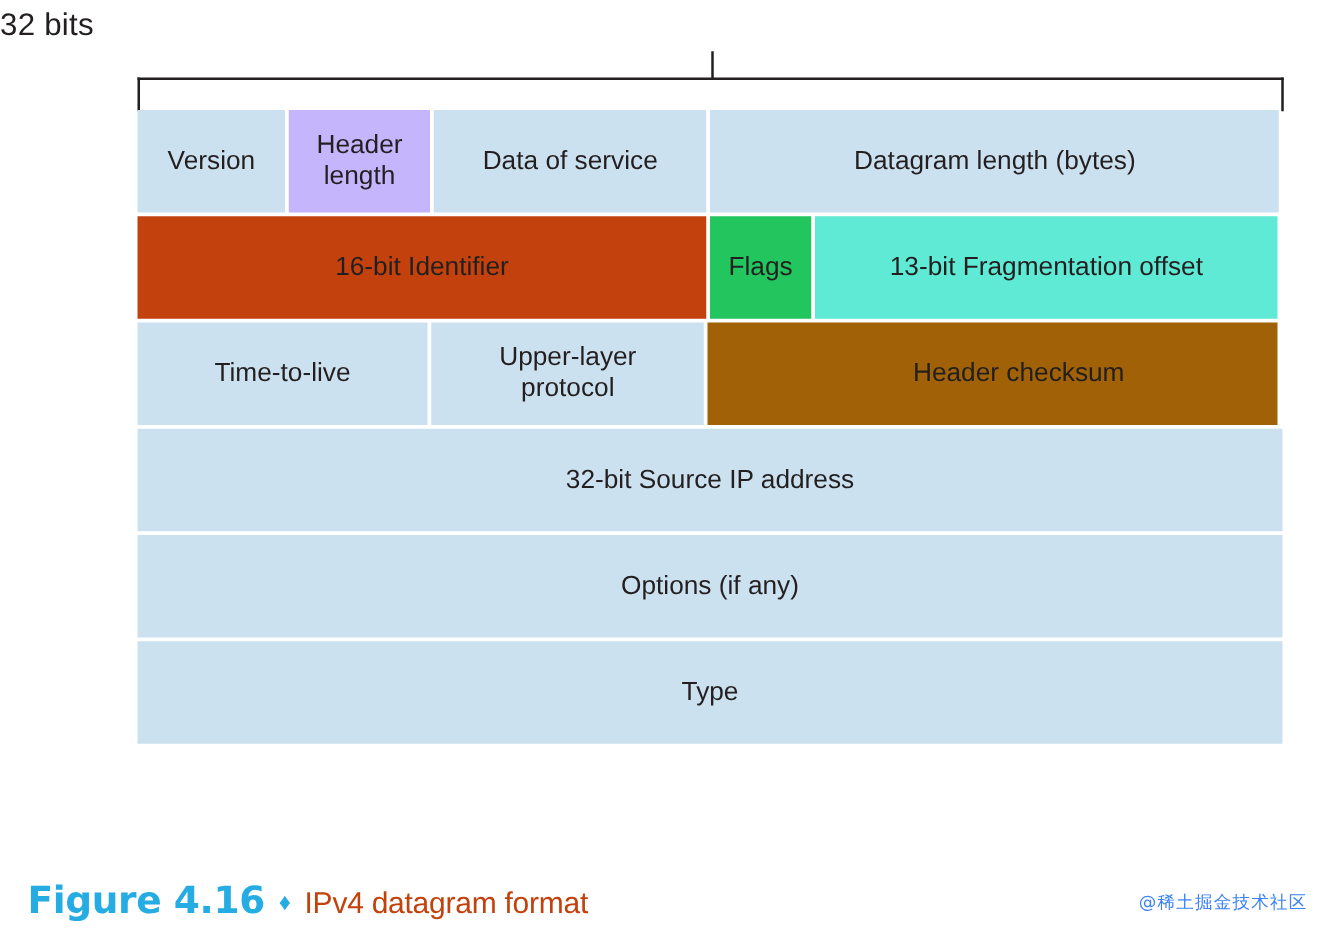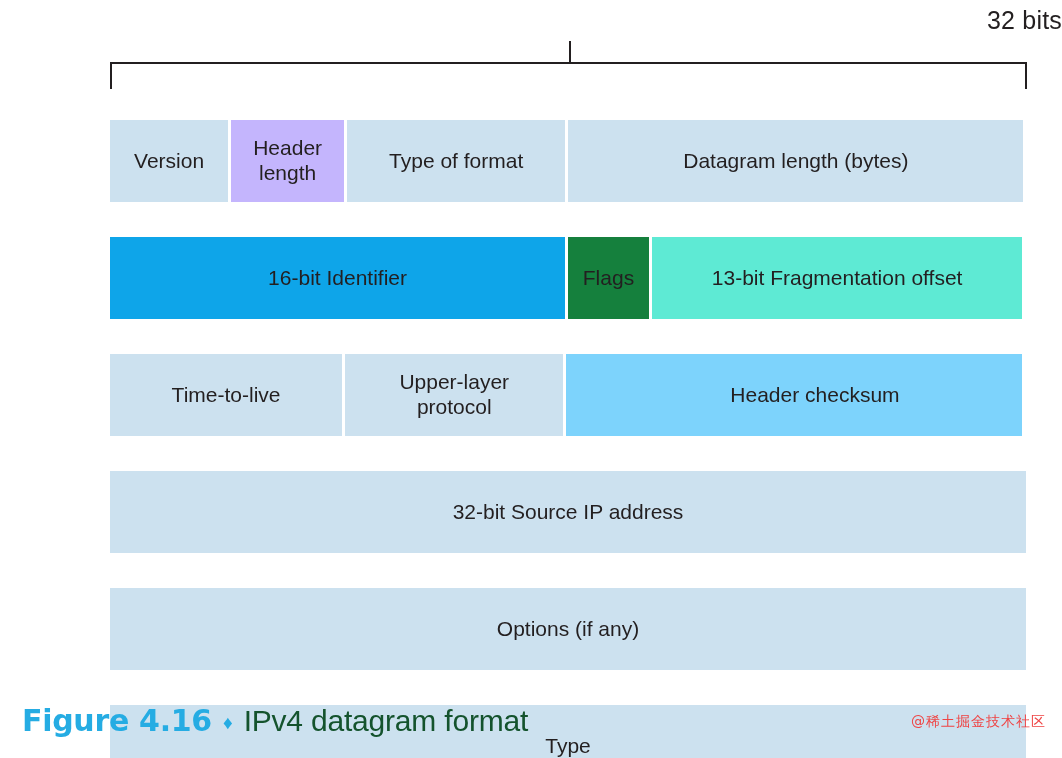--- a/index.html
+++ b/index.html
@@ -22,21 +22,21 @@
     width: 1062px;
     height: 758px;
   }
 
   
   .bits-label {
     position: absolute;
     left: 0;
     top: 6px;
     width: 1062px;
-    text-align: right;
+    text-align: left;
     font-size: 25px;
     color: #231f20;
     letter-spacing: 0.2px;
   }
   .bits-label span { display: inline-block; }
 
   .caliper-tick {
     position: absolute;
     left: 569px;
     top: 41px;
@@ -63,21 +63,20 @@
     top: 88px;
     width: 918px;
     display: flex;
     flex-direction: column;
     gap: 3px;
   }
   .dg-row {
     display: flex;
     gap: 3px;
     height: 82px;
-    margin-top: 32px;
   }
   .dg-cell {
     background: #cce1ef;
     display: flex;
     align-items: center;
     justify-content: center;
     text-align: center;
     font-size: 21px;
     line-height: 1.18;
     color: #231f20;
@@ -104,31 +103,31 @@
     color: #25ace3;
     letter-spacing: -0.3px;
   }
   .cap-diamond {
     font-size: 19px;
     color: #25ace3;
     position: relative;
     top: -2px;
   }
   .cap-title {
-    font-size: 30px;
-    color: #14532d;
+    font-size: 24px;
+    color: #c2410c;
     letter-spacing: -0.2px;
   }
 
   .watermark {
     position: absolute;
     right: 16px;
     top: 713px;
     font-size: 14px;
-    color: #ef4444;
+    color: #3b82f6;
     letter-spacing: 1px;
     font-family: "DejaVu Sans", sans-serif;
   }
 </style>
 </head>
 <body>
 
 <div id="figure-root">
 
   <div class="bits-label">
@@ -136,33 +135,33 @@
   </div>
 
   <div class="caliper-tick"></div>
   <div class="caliper"></div>
 
   <div class="datagram" id="datagram">
       <div class="dg-row">
         <div class="dg-cell" style="flex: 0 0 calc(13.1% - 2px); background: rgb(204, 225, 239);">Version</div>
         <div class="dg-cell" style="flex: 0 0 calc(12.5% - 2px); background: #c4b5fd;">Header
 length</div>
-        <div class="dg-cell" style="flex: 0 0 calc(24% - 2px); background: rgb(204, 225, 239);">Type of format</div>
+        <div class="dg-cell" style="flex: 0 0 calc(24% - 2px); background: rgb(204, 225, 239);">Data of service</div>
         <div class="dg-cell" style="flex: 0 0 calc(49.8% - 2px); background: rgb(204, 225, 239);">Datagram length (bytes)</div>
       </div>
       <div class="dg-row">
-        <div class="dg-cell" style="flex: 0 0 calc(49.8% - 2px); background: #0ea5e9;">16-bit Identifier</div>
-        <div class="dg-cell" style="flex: 0 0 calc(9% - 2px); background: #15803d;">Flags</div>
+        <div class="dg-cell" style="flex: 0 0 calc(49.8% - 2px); background: #c2410c;">16-bit Identifier</div>
+        <div class="dg-cell" style="flex: 0 0 calc(9% - 2px); background: #22c55e;">Flags</div>
         <div class="dg-cell" style="flex: 0 0 calc(40.6% - 2px); background: #5eead4;">13-bit Fragmentation offset</div>
       </div>
       <div class="dg-row">
         <div class="dg-cell" style="flex: 0 0 calc(25.5% - 2px); background: rgb(204, 225, 239);">Time-to-live</div>
         <div class="dg-cell" style="flex: 0 0 calc(24% - 2px); background: rgb(204, 225, 239);">Upper-layer
 protocol</div>
-        <div class="dg-cell" style="flex: 0 0 calc(49.8% - 2px); background: #7dd3fc; padding-left: 48px;">Header checksum</div>
+        <div class="dg-cell" style="flex: 0 0 calc(49.8% - 2px); background: #a16207; padding-left: 48px;">Header checksum</div>
       </div>
       <div class="dg-row">
         <div class="dg-cell" style="flex: 0 0 calc(100% - 2px); background: rgb(204, 225, 239);">32-bit Source IP address</div>
       </div>
       <div class="dg-row">
         <div class="dg-cell" style="flex: 0 0 calc(100% - 2px); background: rgb(204, 225, 239);">Options (if any)</div>
       </div>
       <div class="dg-row">
         <div class="dg-cell" style="flex: 0 0 calc(100% - 2px); background: rgb(204, 225, 239);">Type</div>
       </div>

